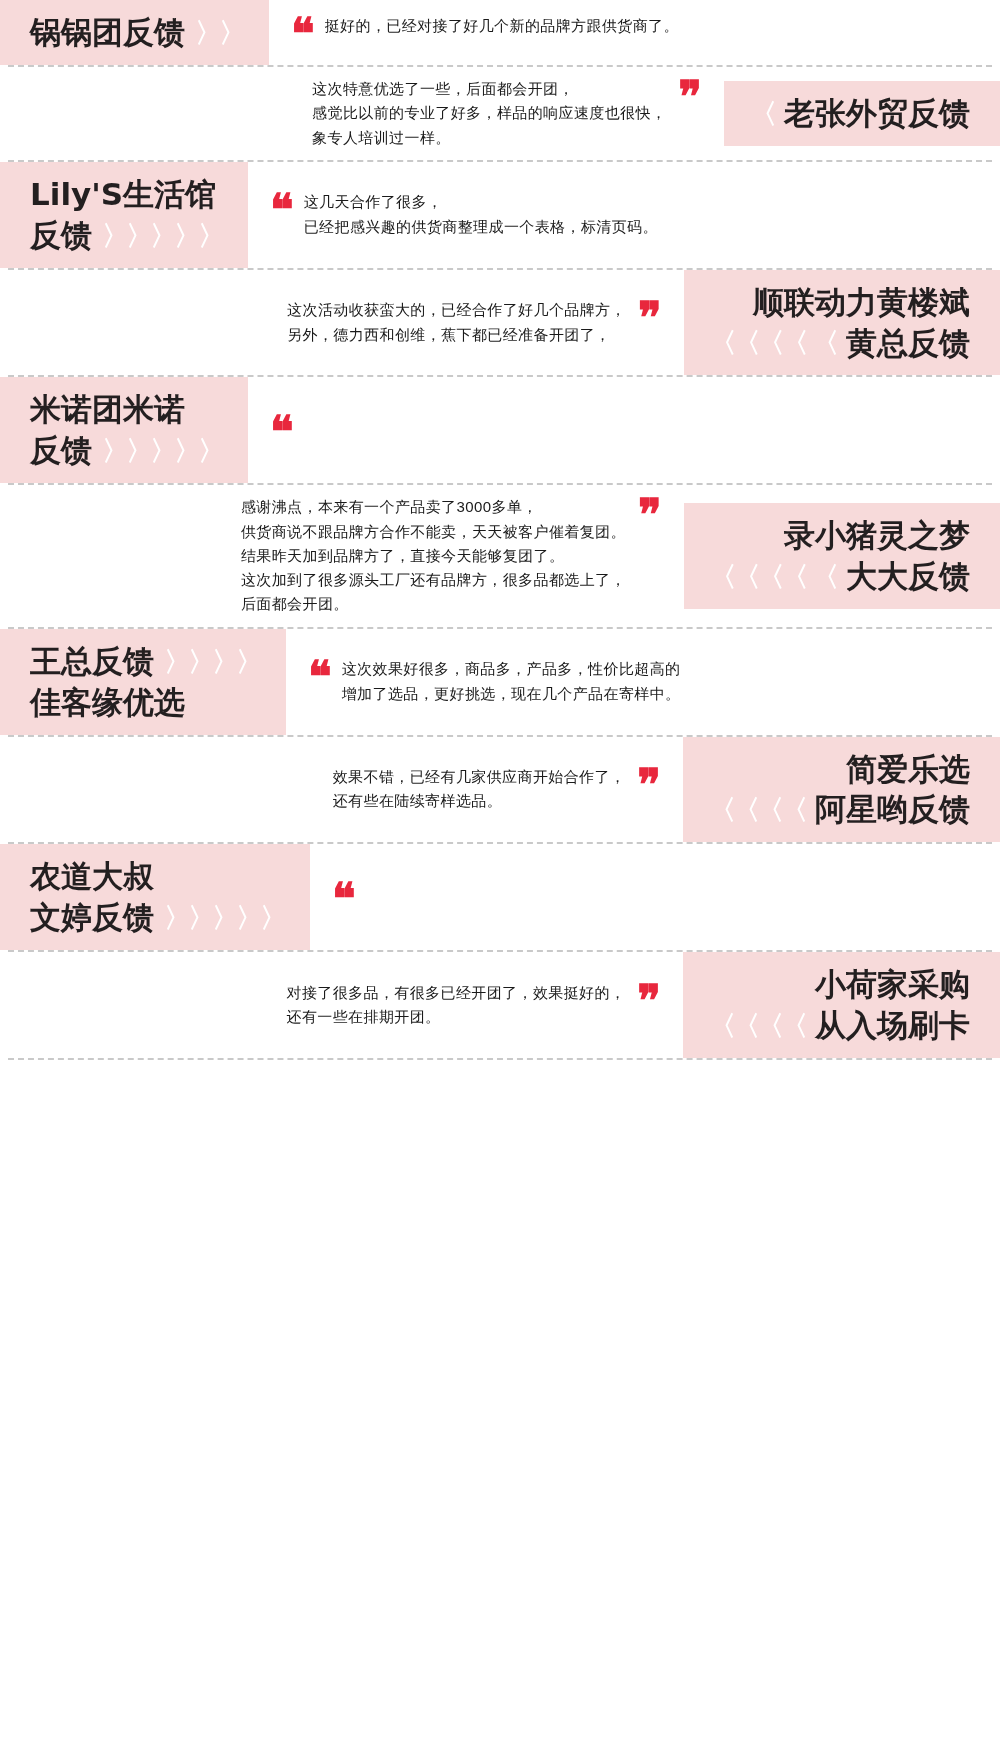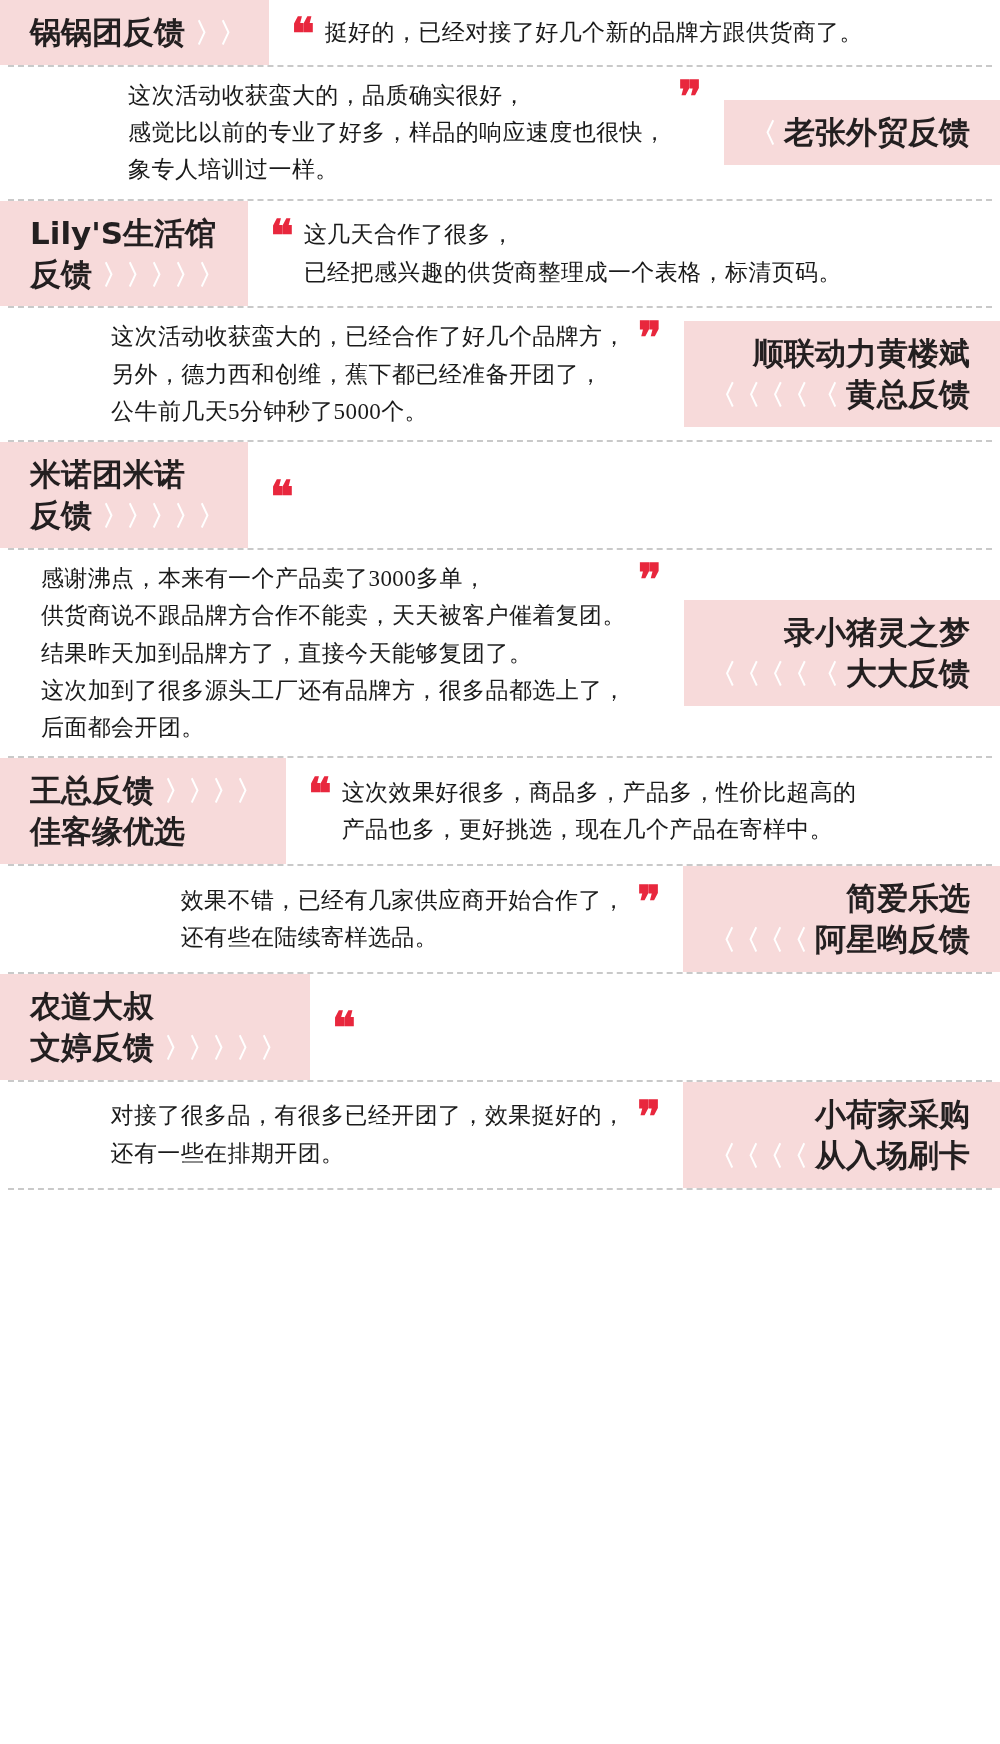--- a/index.html
+++ b/index.html
@@ -91,25 +91,25 @@
     color: #e8273d;
     font-size: 44px;
     font-weight: bold;
     line-height: 0.8;
     font-family: "DejaVu Serif", "Liberation Serif", serif;
     flex: 0 0 auto;
   }
   .quote.open { margin: 2px 10px 0 4px; }
   .quote.close { margin: 2px 4px 0 12px; order: 2; }
   .lines {
-    font-size: 23px;
+    font-size: 15px;
     line-height: 1.62;
     color: #1a1a1a;
     letter-spacing: 0.4px;
-    font-family: Liberation Serif, serif;
+    font-family: Liberation Sans, sans-serif;
   }
   .entry.right .lines { text-align: left; }
   .divider {
     border: 0;
     border-top: 2px dashed #c9c9c9;
     margin: 0 8px;
     height: 0;
   }
 </style>
 </head>
@@ -140,21 +140,21 @@
         <div class="badge">
           <div class="badge-line">
             <span class="chev before">〈</span>
             <span>老张外贸反馈</span>
           </div>
         </div>
       </div>
       <div class="body-wrap">
         <div class="body">
           <div class="lines">
-            <div>这次活动收获蛮大的，品质确实很好，</div>
+            <div>这次特意优选了一些，后面都会开团，</div>
             <div>感觉比以前的专业了好多，样品的响应速度也很快，</div>
             <div>象专人培训过一样。</div>
           </div>
           <span class="quote close">❞</span>
         </div>
       </div>
     </div>
     <hr class="divider">
     <div class="entry left">
       <div class="badge-wrap">
@@ -189,21 +189,20 @@
             <span class="chev before">〈〈〈〈 〈</span>
             <span>黄总反馈</span>
           </div>
         </div>
       </div>
       <div class="body-wrap">
         <div class="body">
           <div class="lines">
             <div>这次活动收获蛮大的，已经合作了好几个品牌方，</div>
             <div>另外，德力西和创维，蕉下都已经准备开团了，</div>
-            <div>公牛前几天5分钟秒了5000个。</div>
           </div>
           <span class="quote close">❞</span>
         </div>
       </div>
     </div>
     <hr class="divider">
     <div class="entry left">
       <div class="badge-wrap">
         <div class="badge">
           <div class="badge-line">
@@ -258,21 +257,21 @@
           <div class="badge-line">
             <span>佳客缘优选</span>
           </div>
         </div>
       </div>
       <div class="body-wrap">
         <div class="body">
           <span class="quote open">❝</span>
           <div class="lines">
             <div>这次效果好很多，商品多，产品多，性价比超高的</div>
-            <div>产品也多，更好挑选，现在几个产品在寄样中。</div>
+            <div>增加了选品，更好挑选，现在几个产品在寄样中。</div>
           </div>
         </div>
       </div>
     </div>
     <hr class="divider">
     <div class="entry right">
       <div class="badge-wrap">
         <div class="badge">
           <div class="badge-line">
             <span>简爱乐选</span>

